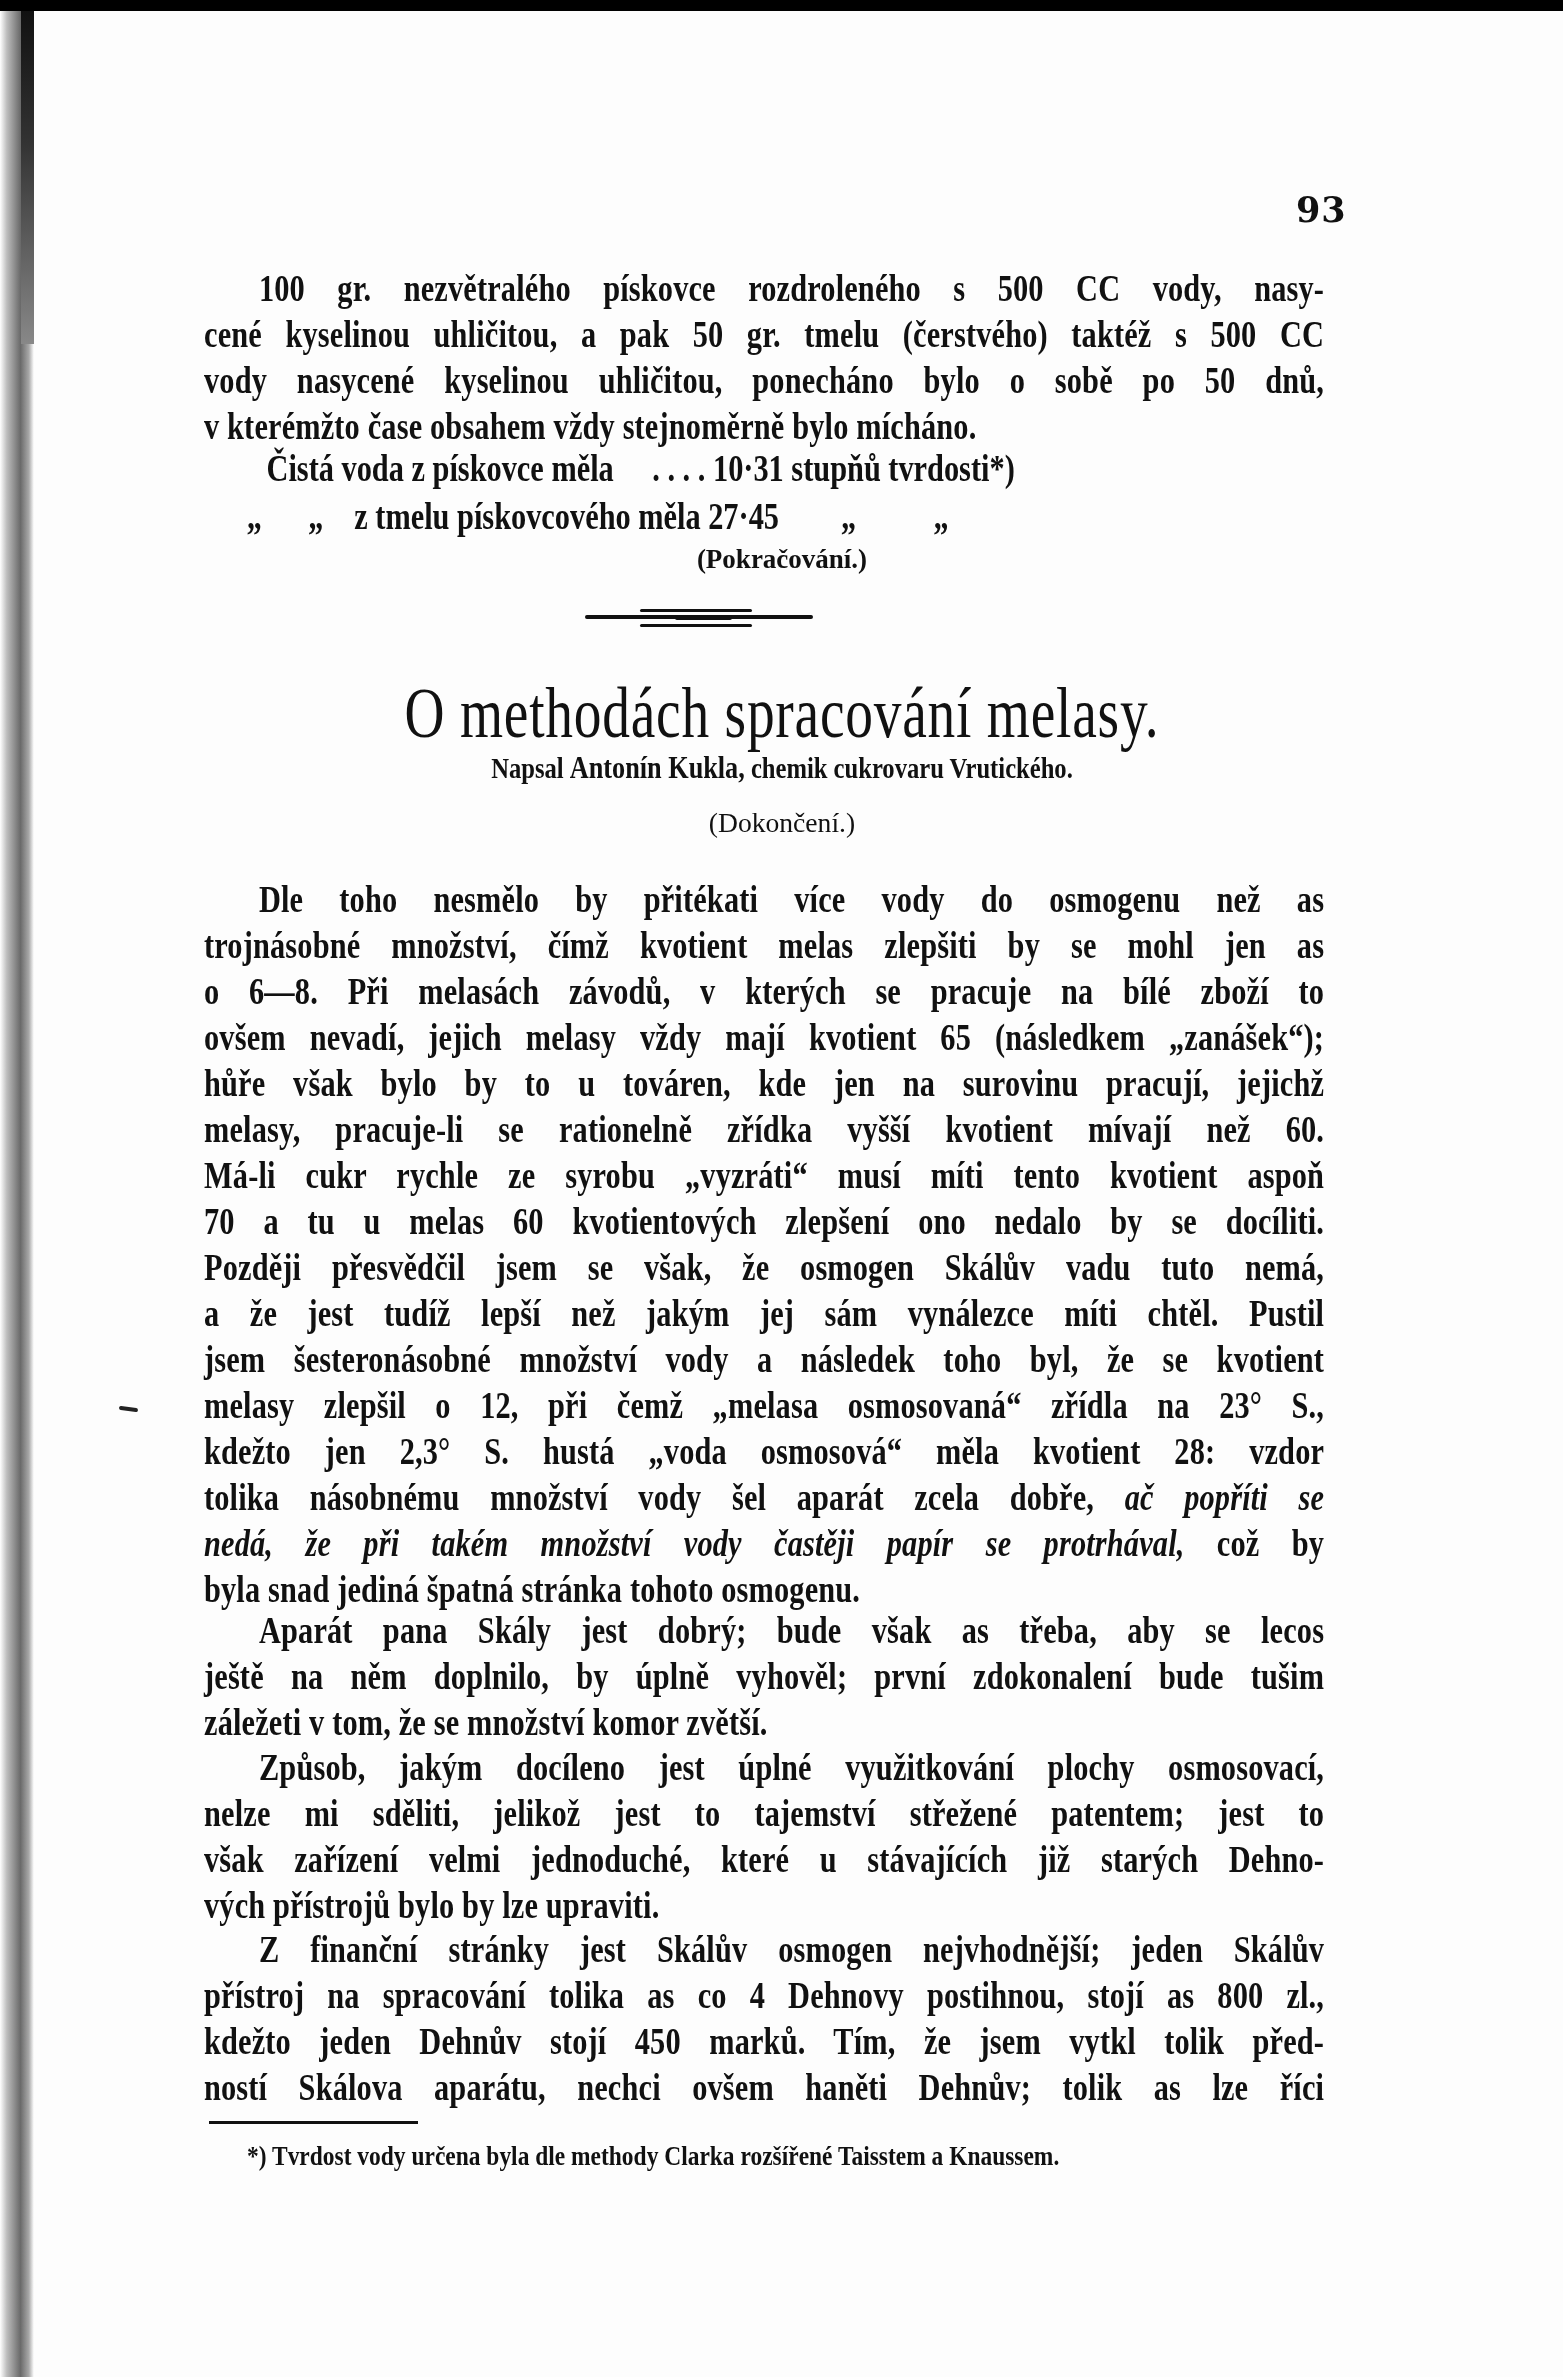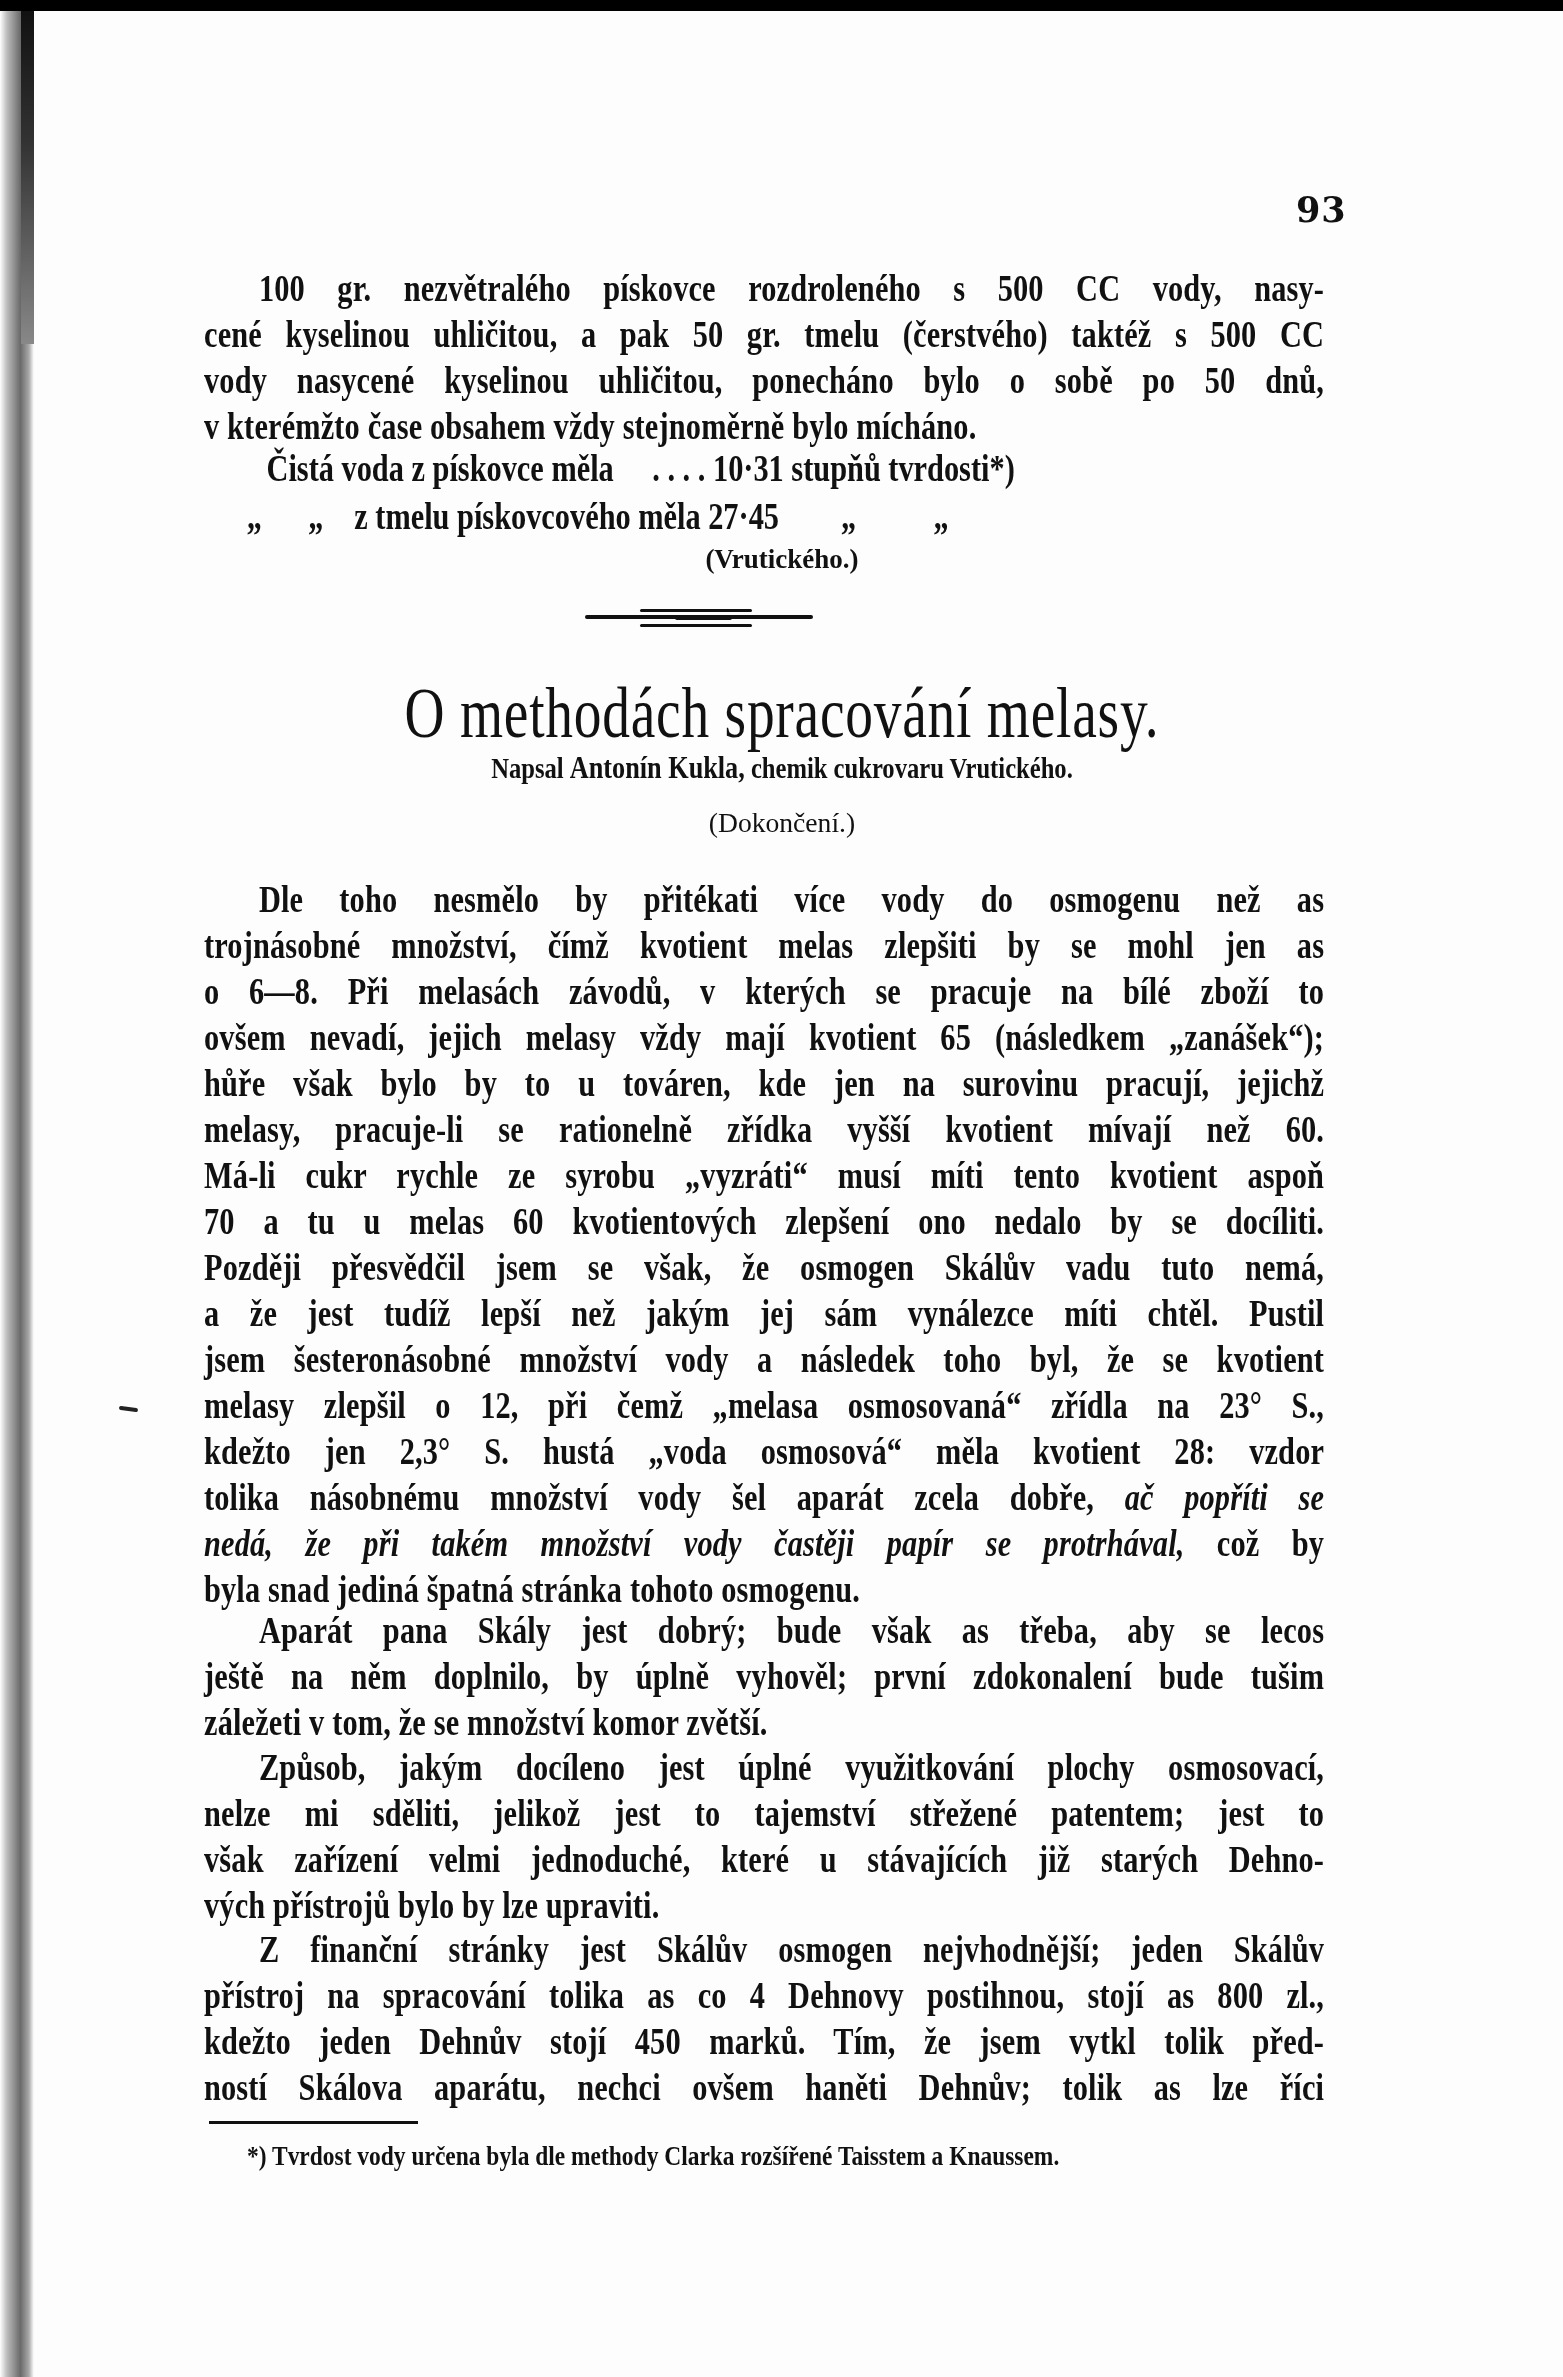--- a/index.html
+++ b/index.html
@@ -83,21 +83,21 @@
   <span>„</span>
   <span style="display:inline-block; width:19px;"></span>
   <span>z tmelu pískovcového měla</span>
   <span>27·45</span>
   <span style="display:inline-block; width:57px;"></span>
   <span>„</span>
   <span style="display:inline-block; width:76px;"></span>
   <span>„</span>
 </div>
 
-<div class="centered pokr">(Vrutického.)</div>
+<div class="centered pokr">(Pokračování.)</div>
 
 <div class="rule-wrap">
   <div class="rule" style="left:55px; top:4.8px; width:112px; height:2.9px;"></div>
   <div class="rule" style="left:7.1px; top:11.4px; width:221px; height:3.8px;"></div>
   <div class="rule" style="left:0px; top:11.4px; width:81px; height:3.8px;"></div>
   <div class="rule" style="left:90px; top:10.5px; width:57px; height:5.2px;"></div>
   <div class="rule" style="left:55px; top:20px; width:112px; height:3.3px;"></div>
 </div>
 
 <div class="centered title">O methodách spracování melasy.</div>

